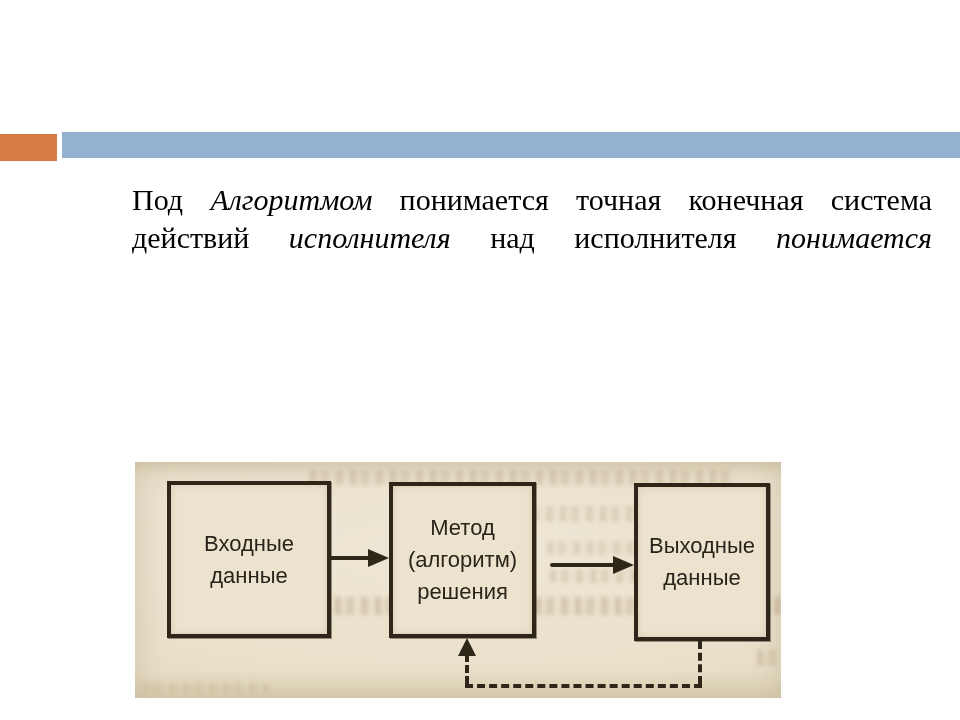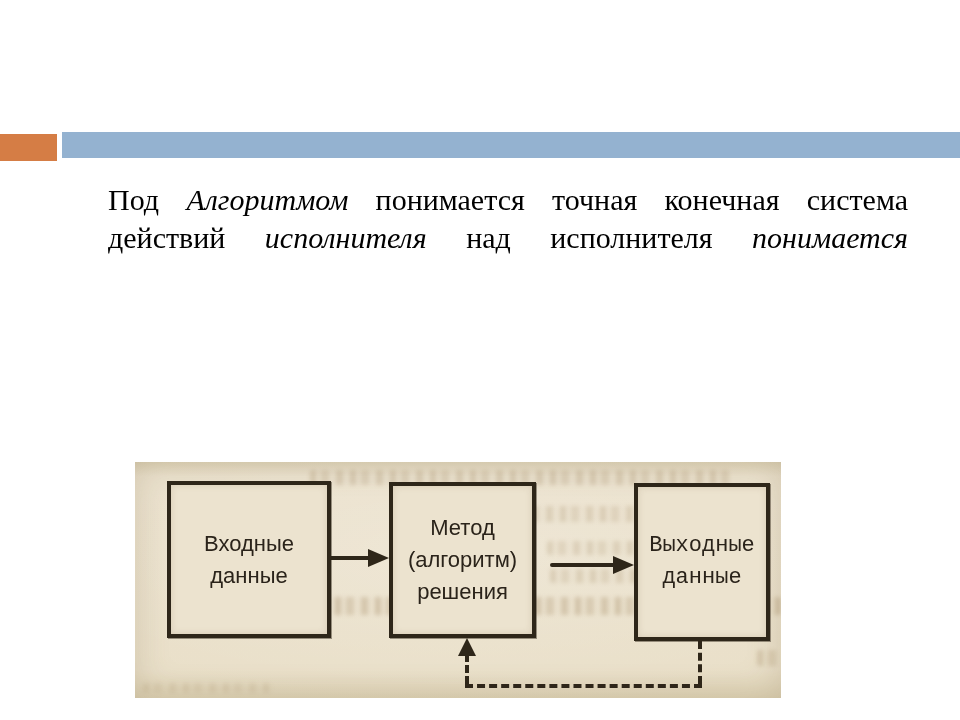--- a/index.html
+++ b/index.html
@@ -28,20 +28,21 @@
   .paragraph {
     position: absolute; left: 108px; top: 181px; width: 800px;
     color: #000000;
   }
   .pline {
     width: 800px;
     font-size: 30px; line-height: 38px;
     text-align: justify;
     text-align-last: justify;
     white-space: normal;
+    margin-left: 24px;
   }
   .pline.last { text-align-last: left; }
   .it { font-style: italic; }
 
   
   .scan {
     position: absolute; left: 135px; top: 462px;
     width: 646px; height: 236px;
     background:
       radial-gradient(130% 110% at 50% 38%, rgba(255,255,255,0.22), rgba(255,255,255,0) 62%),
@@ -80,21 +81,21 @@
     box-shadow: 1px 1px 0 rgba(46, 38, 25, 0.45), inset 0 0 7px rgba(120, 95, 60, 0.18);
     display: flex; flex-direction: column;
     align-items: center; justify-content: center;
     text-align: center;
     color: #2a231a;
     font-size: 22px; line-height: 32px;
     box-sizing: border-box;
   }
   .dbox.b-input  { left: 32px;  top: 19px; width: 164px; height: 157px; }
   .dbox.b-method { left: 254px; top: 20px; width: 147px; height: 156px; }
-  .dbox.b-output { left: 499px; top: 21px; width: 136px; height: 158px; font-family: Liberation Mono, monospace; }
+  .dbox.b-output { left: 499px; top: 21px; width: 136px; height: 158px; }
 
   
   .hline {
     position: absolute; height: 4px; background: #2e2619; border-radius: 2px;
   }
   .head-right {
     position: absolute; width: 0; height: 0;
     border-top: 9px solid transparent;
     border-bottom: 9px solid transparent;
     border-left: 21px solid #2e2619;

